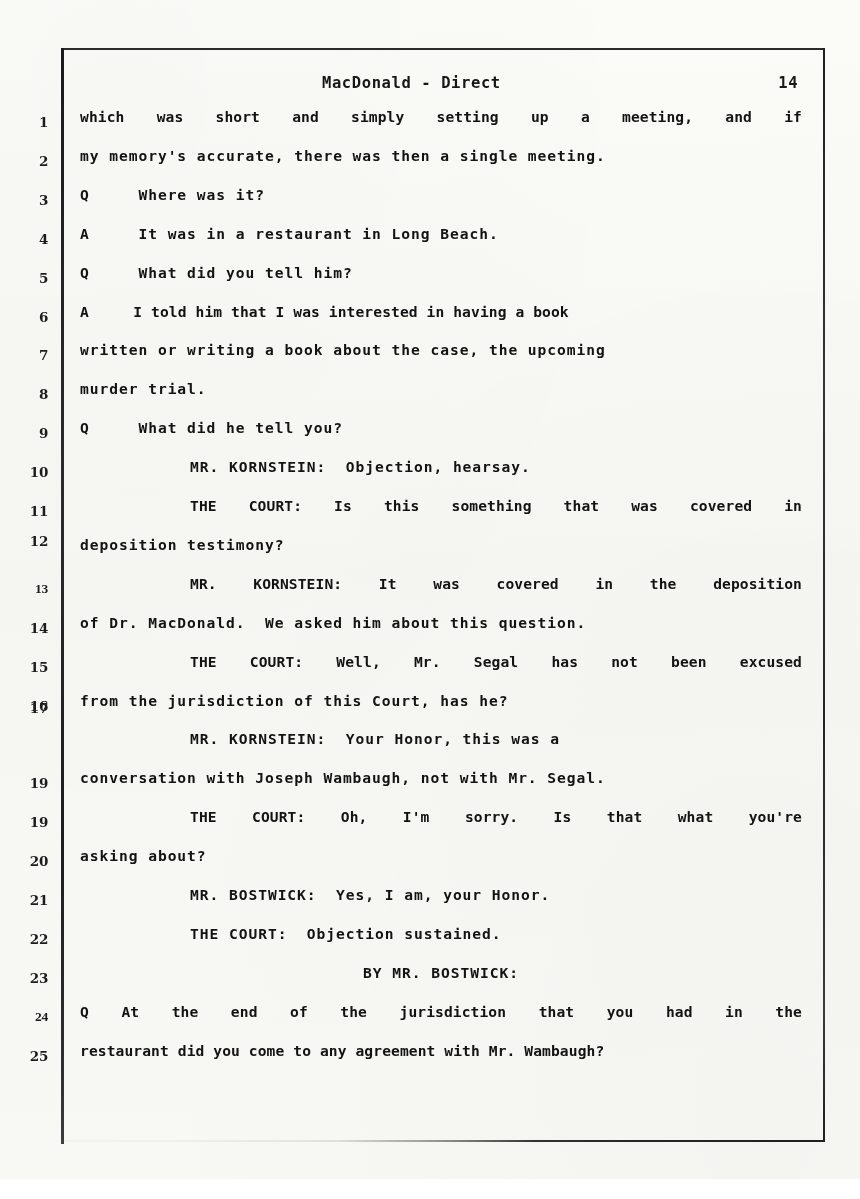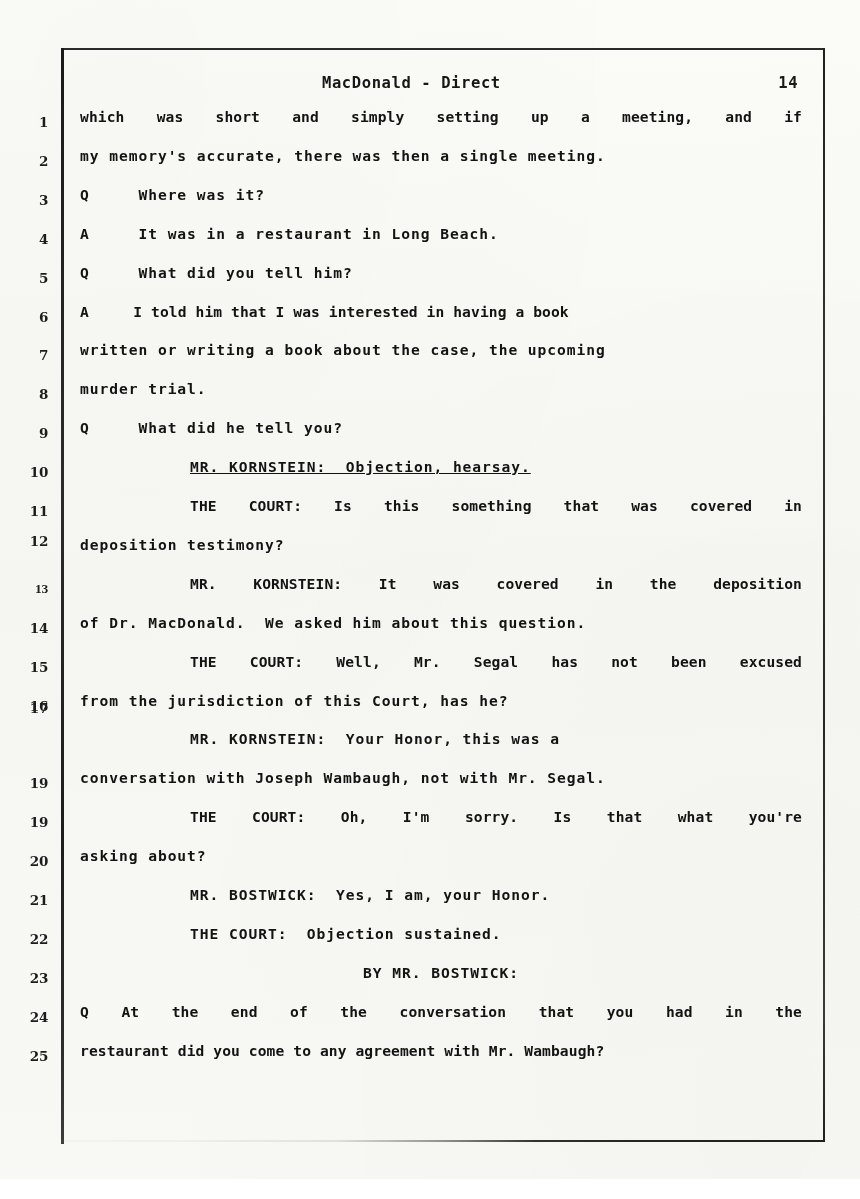--- a/index.html
+++ b/index.html
@@ -199,45 +199,45 @@
       <div class="lineno" style="top: 620px;">14</div>
       <div class="lineno" style="top: 659px;">15</div>
       <div class="lineno" style="top: 698px;">16</div>
       <div class="lineno" style="top: 700px;">17</div>
       <div class="lineno" style="top: 775px;">19</div>
       <div class="lineno" style="top: 814px;">19</div>
       <div class="lineno" style="top: 853px;">20</div>
       <div class="lineno" style="top: 892px;">21</div>
       <div class="lineno" style="top: 931px;">22</div>
       <div class="lineno" style="top: 970px;">23</div>
-      <div class="lineno" style="top: 1009px;">24</div>
+      <div class="lineno" style="top: 1009px; font-family: Liberation Serif, serif;">24</div>
       <div class="lineno" style="top: 1048px;">25</div>
     </div>
 
   <div class="body-text" id="body-text">
       <div class="tline justify" style="top: 0px;">which was short and simply setting up a meeting, and if</div>
       <div class="tline wide" style="top: 39px;">my memory's accurate, there was then a single meeting.</div>
       <div class="tline wide" style="top: 78px;">Q     Where was it?</div>
       <div class="tline wide" style="top: 117px;">A     It was in a restaurant in Long Beach.</div>
       <div class="tline wide" style="top: 156px;">Q     What did you tell him?</div>
       <div class="tline" style="top: 195px;">A     I told him that I was interested in having a book</div>
       <div class="tline wide" style="top: 233px;">written or writing a book about the case, the upcoming</div>
       <div class="tline wide" style="top: 272px;">murder trial.</div>
       <div class="tline wide" style="top: 311px;">Q     What did he tell you?</div>
-      <div class="tline indent wide" style="top: 350px; text-decoration: underline;">MR. KORNSTEIN:  Objection, hearsay.</div>
+      <div class="tline indent wide" style="top: 350px;">MR. KORNSTEIN:  Objection, hearsay.</div>
       <div class="tline indent justify" style="top: 389px;">THE COURT:  Is this something that was covered in</div>
       <div class="tline wide" style="top: 428px;">deposition testimony?</div>
       <div class="tline indent justify" style="top: 467px;">MR. KORNSTEIN:  It was covered in the deposition</div>
       <div class="tline wide" style="top: 506px;">of Dr. MacDonald.  We asked him about this question.</div>
       <div class="tline indent justify" style="top: 545px;">THE COURT:  Well, Mr. Segal has not been excused</div>
       <div class="tline wide" style="top: 584px;">from the jurisdiction of this Court, has he?</div>
       <div class="tline indent wide" style="top: 622px;">MR. KORNSTEIN:  Your Honor, this was a</div>
       <div class="tline wide" style="top: 661px;">conversation with Joseph Wambaugh, not with Mr. Segal.</div>
       <div class="tline indent justify" style="top: 700px;">THE COURT:  Oh, I'm sorry.  Is that what you're</div>
       <div class="tline wide" style="top: 739px;">asking about?</div>
       <div class="tline indent wide" style="top: 778px;">MR. BOSTWICK:  Yes, I am, your Honor.</div>
       <div class="tline indent wide" style="top: 817px;">THE COURT:  Objection sustained.</div>
       <div class="tline wide" style="top: 856px; text-align: center;">BY MR. BOSTWICK:</div>
-      <div class="tline justify" style="top: 895px;">Q     At the end of the conversation that you had in the</div>
+      <div class="tline justify" style="top: 895px;">Q     At the end of the jurisdiction that you had in the</div>
       <div class="tline" style="top: 934px;">restaurant did you come to any agreement with Mr. Wambaugh?</div>
     </div>
 
 </div>
 
 </body></html>

